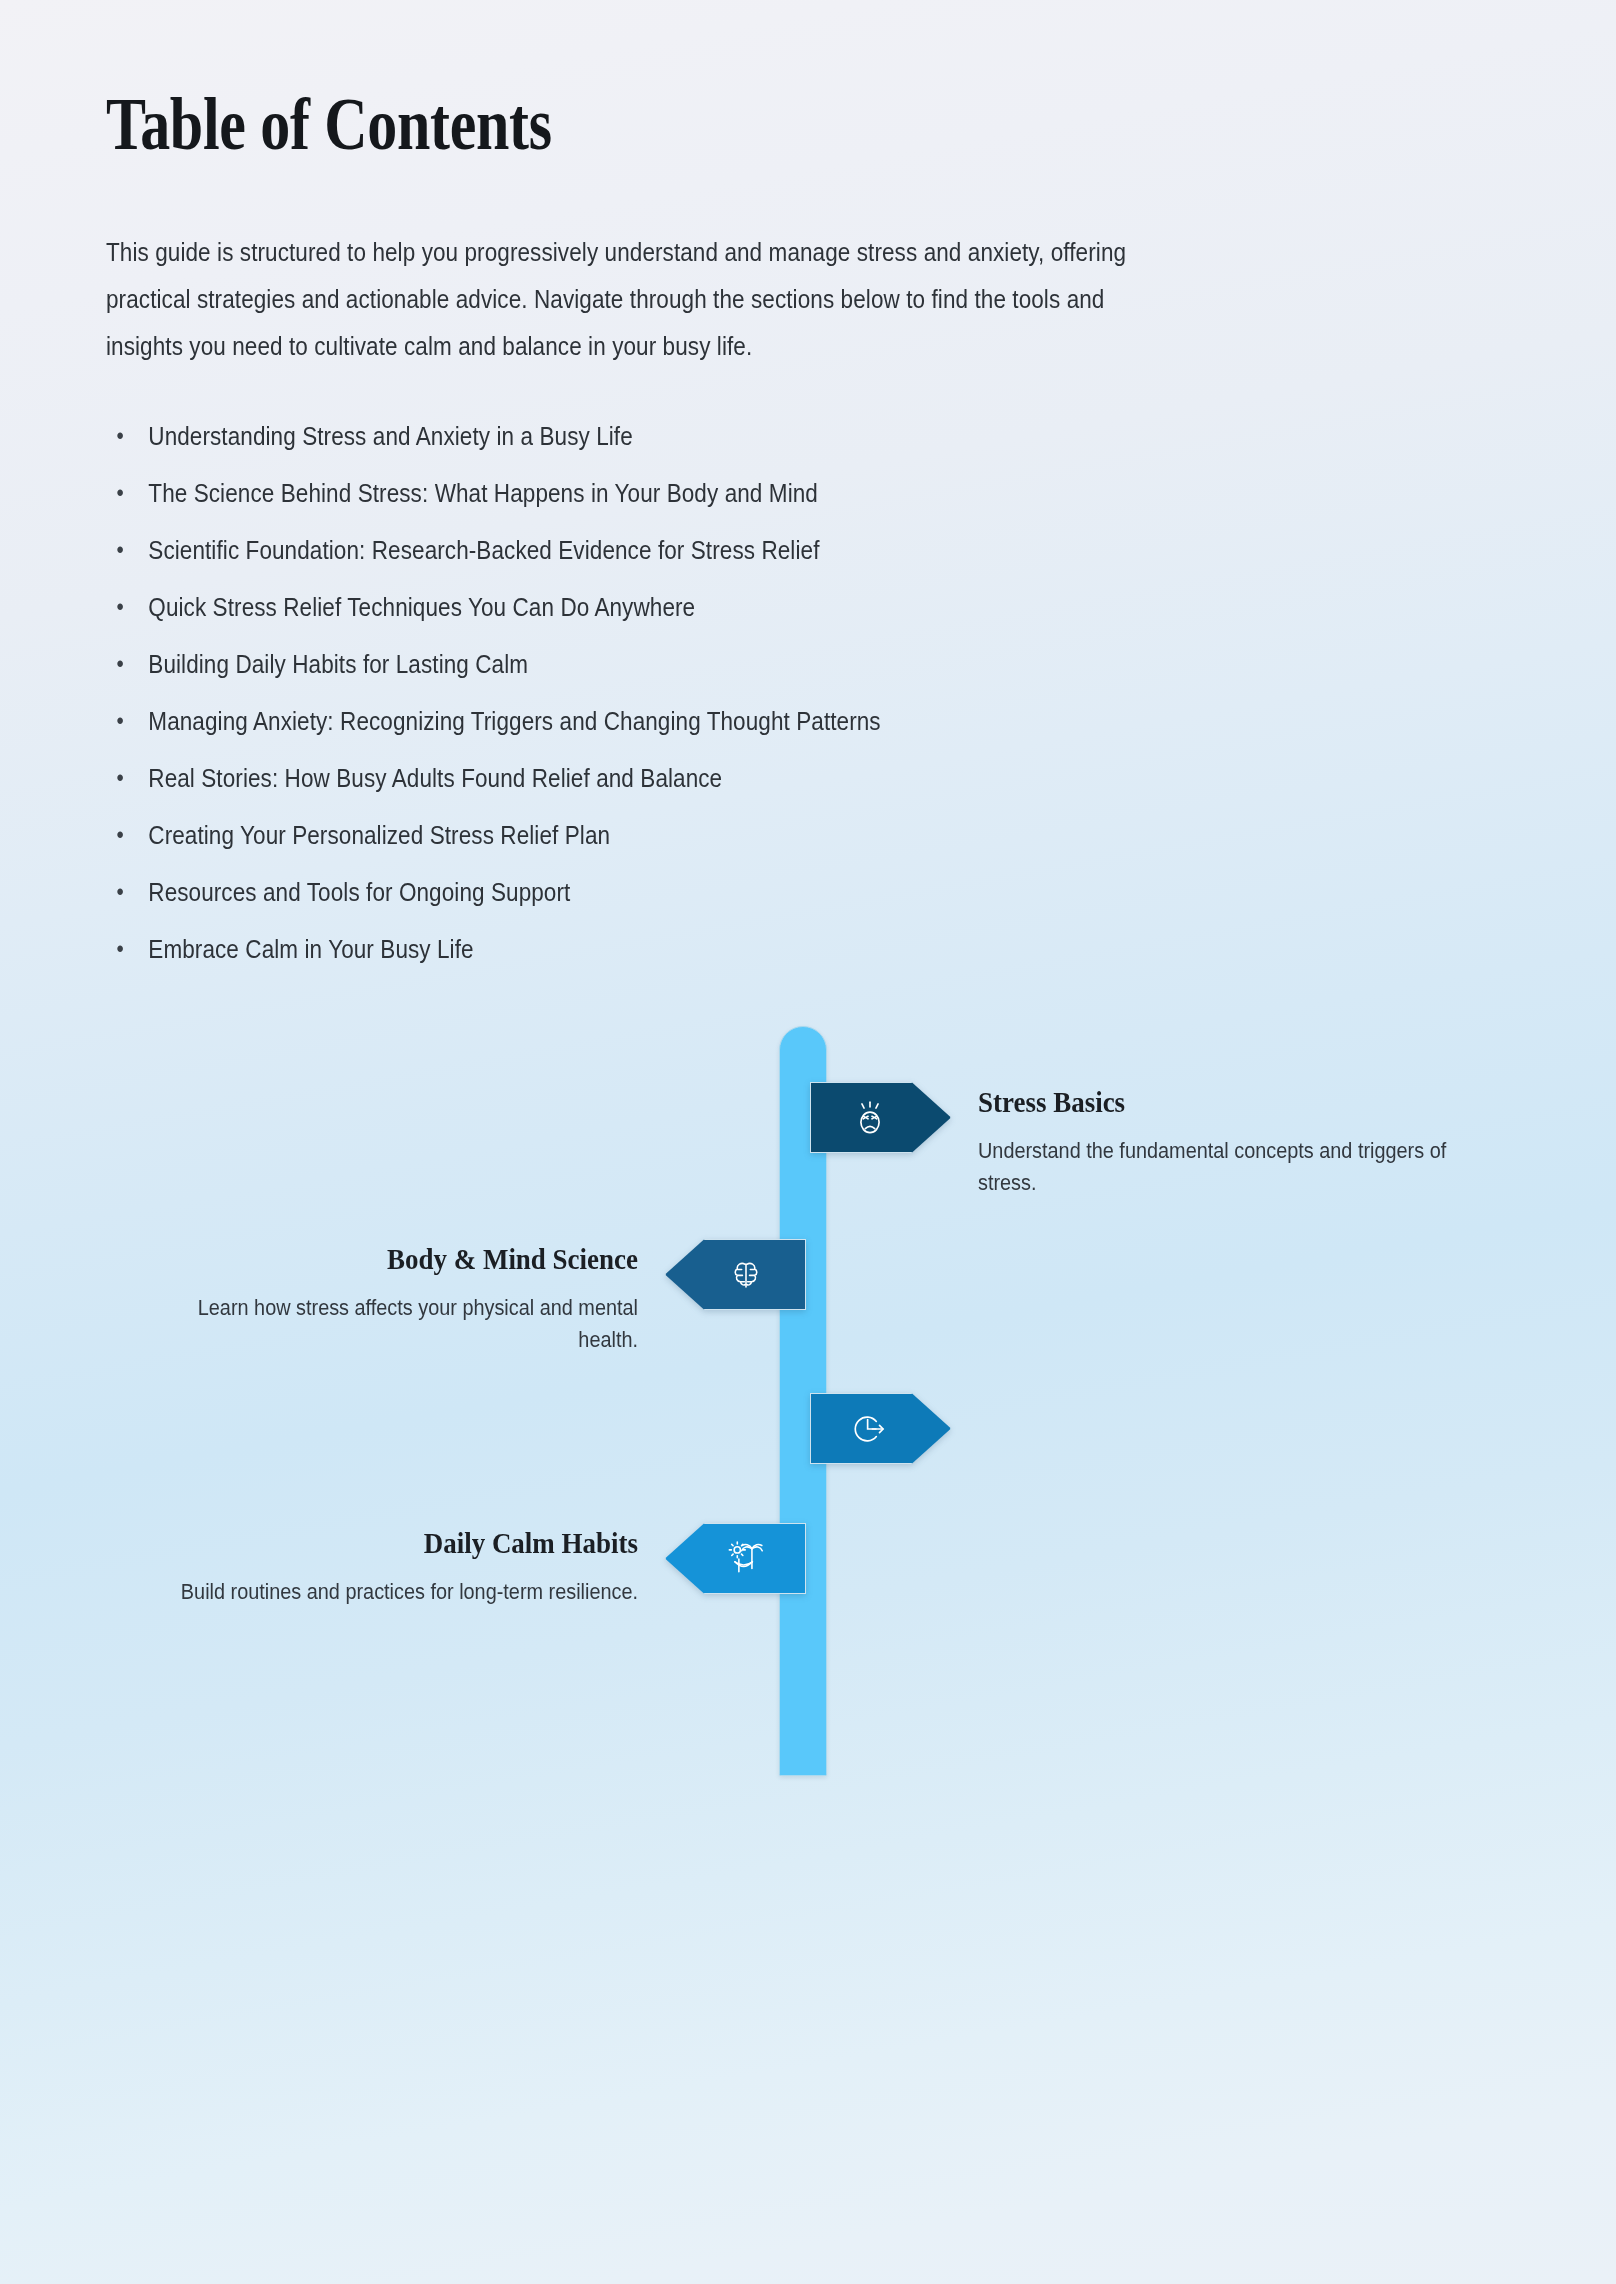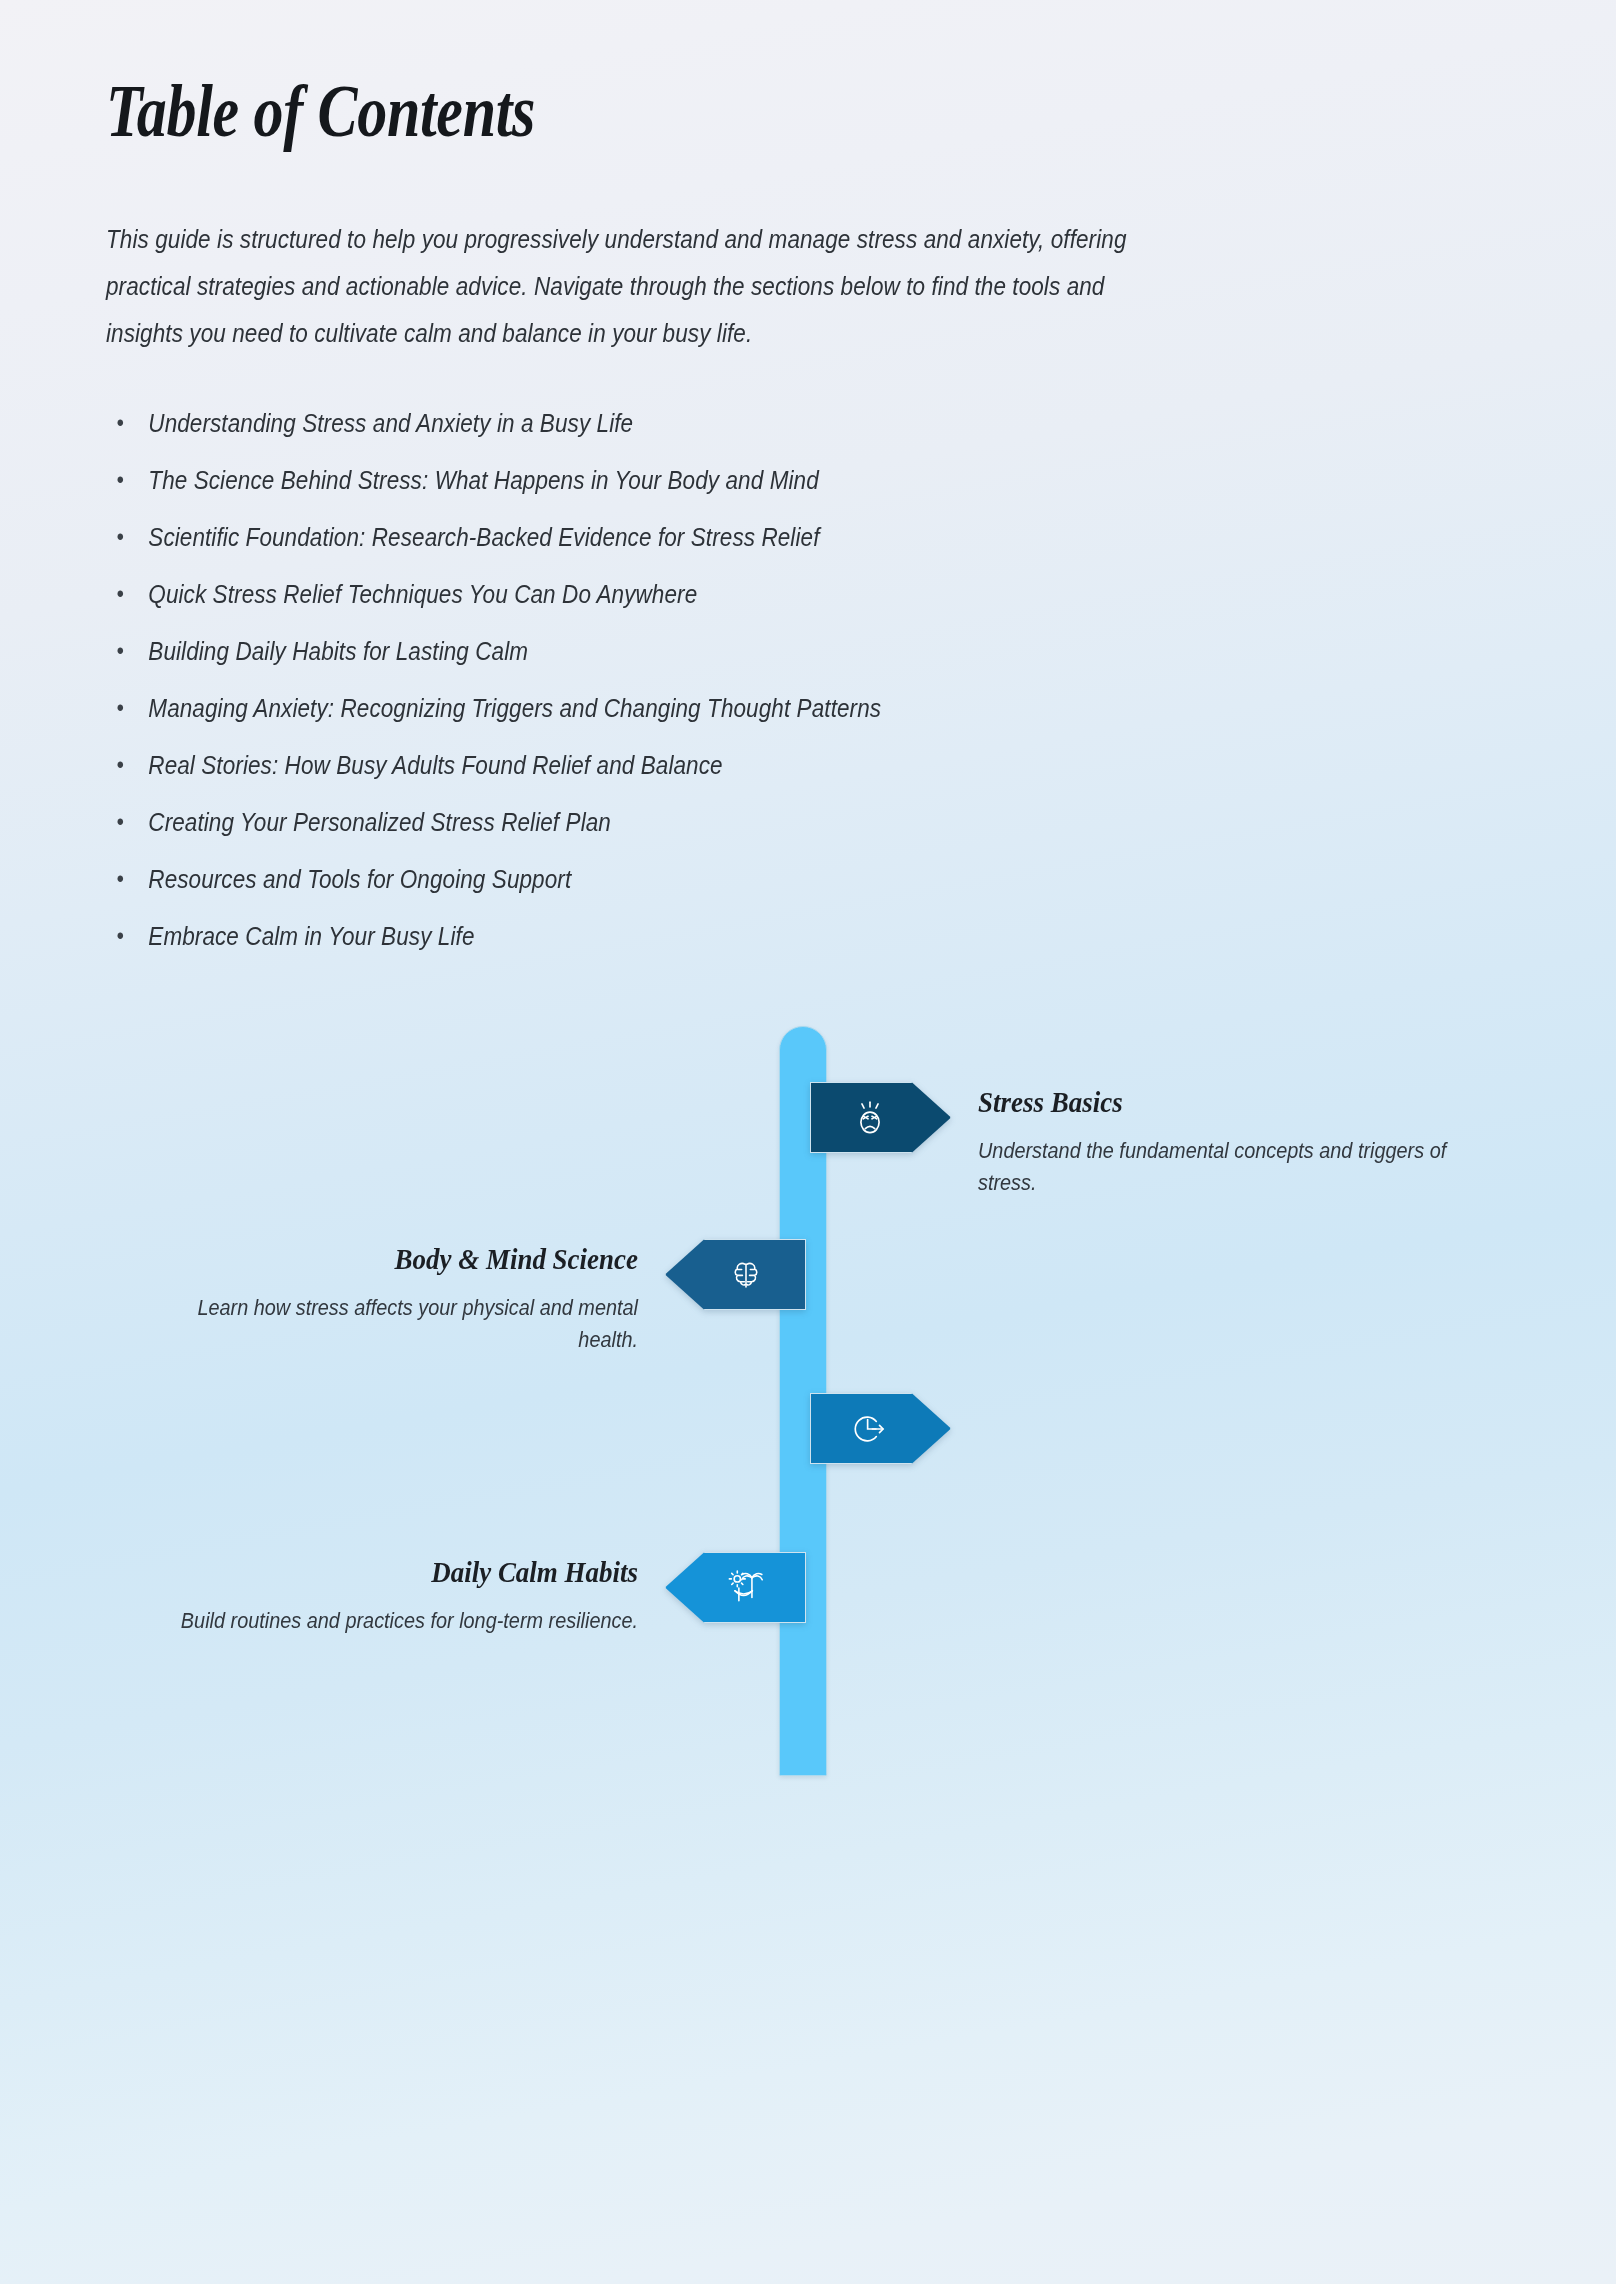--- a/index.html
+++ b/index.html
@@ -26,22 +26,21 @@
         #eaf1f7 100%);
     overflow:hidden;
     position:relative;
   }
 
   
   .page {
     position:relative;
     width:1404px;
     height:2284px;
-    padding:0 106px;
-    font-style:italic;
+    padding:13px 106px;
   }
 
   
   .toc-title {
     font-family:"Liberation Serif", serif;
     font-weight:bold;
     font-size:75px;
     line-height:1;
     letter-spacing:-0.4px;
     color:#15181c;
@@ -260,21 +259,21 @@
         <div class="plate-bg"></div>
         <svg class="sign-icon" viewBox="0 0 48 48" fill="none" stroke="#ffffff" stroke-width="2.1" stroke-linecap="round">
           <path d="M32 14.5 A15 15 0 1 0 32 33.5"></path>
           <path d="M21 12 L21 24 L31.5 24"></path>
           <path d="M27 24 L40 24"></path>
           <path d="M36 19.5 L40.5 24 L36 28.5"></path>
         </svg>
       </div>
     </div>
 
-    <div class="sign-row left" style="top:526px;">
+    <div class="sign-row left" style="top:497px;">
       <div class="plate dir-left" style="--sign-color:#1593d8; left:665px;">
         <div class="plate-bg"></div>
         <svg class="sign-icon" viewBox="0 0 48 48" fill="none" stroke="#ffffff" stroke-width="2" stroke-linecap="round">
           <circle cx="13" cy="12.5" r="4"></circle>
           <path d="M13 5 V2.5"></path>
             <path d="M13 22.5 V20"></path>
           <path d="M5.5 12.5 H3"></path>
             <path d="M23 12.5 H20.5"></path>
           <path d="M7.7 7.2 L6 5.5"></path>
             <path d="M18.3 17.8 L20 19.5"></path>

